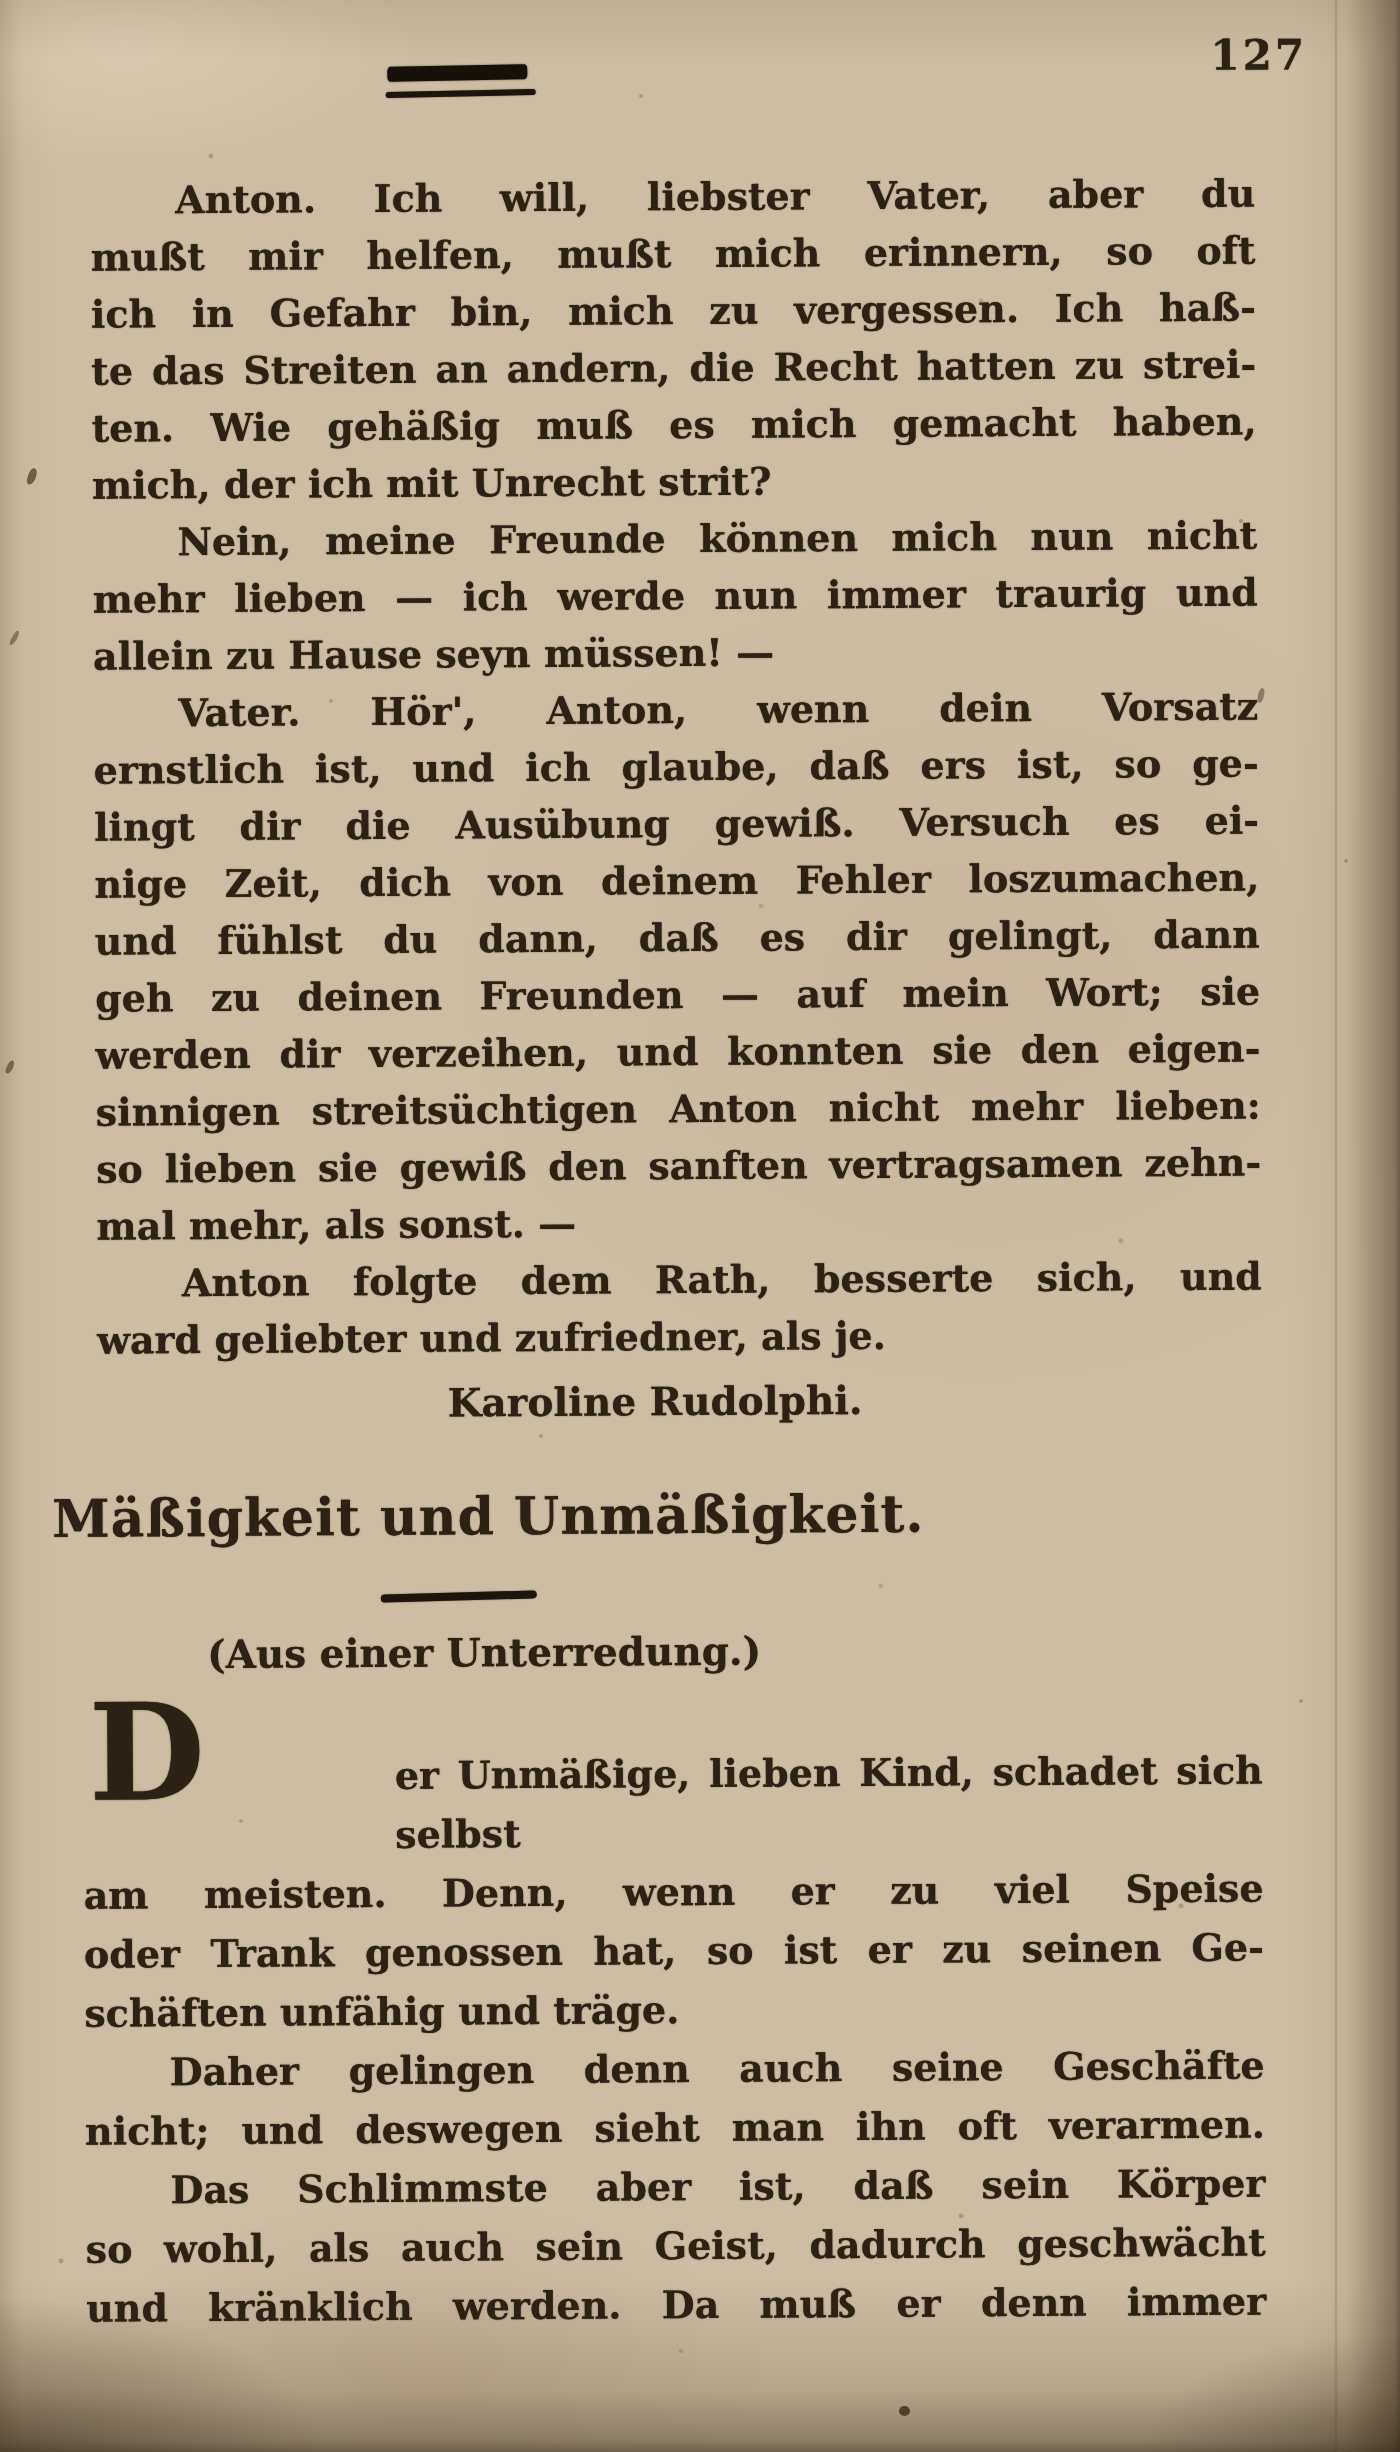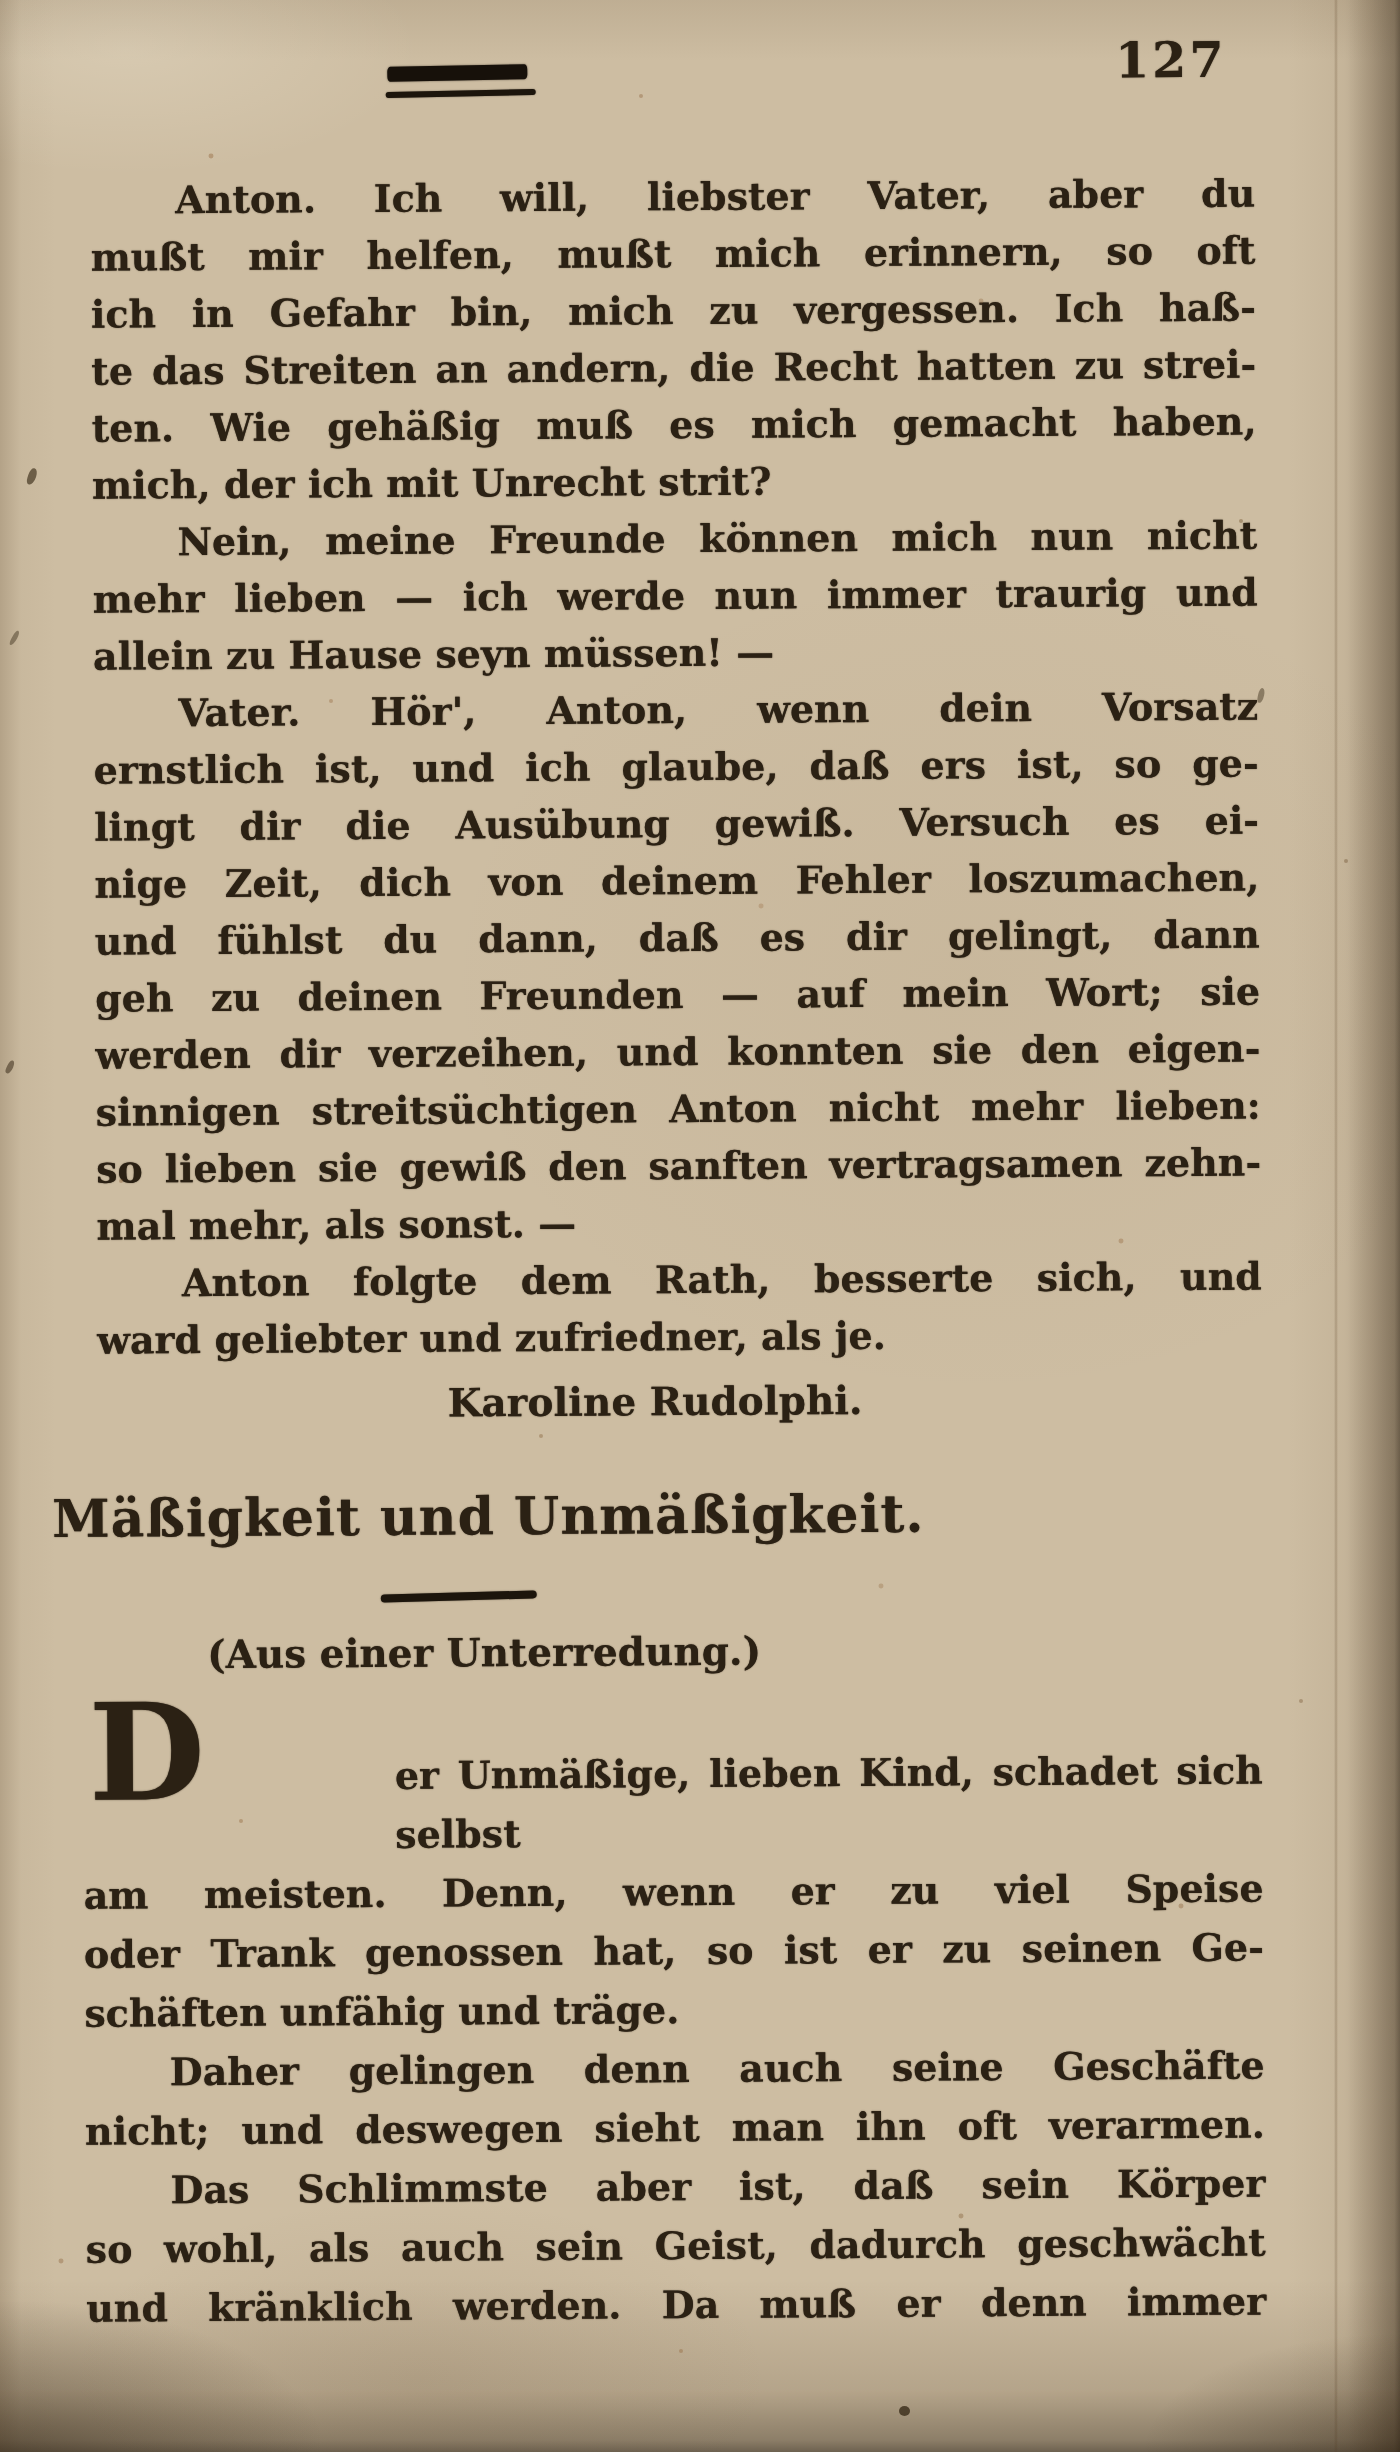--- a/index.html
+++ b/index.html
@@ -13,22 +13,22 @@
       radial-gradient(ellipse 900px 700px at 70% 40%, rgba(125,95,60,0.06), transparent 60%),
       radial-gradient(ellipse 500px 260px at 30% 97%, rgba(95,70,42,0.10), transparent 70%),
       linear-gradient(90deg, rgba(90,68,42,0.22) 0%, rgba(90,68,42,0.04) 1.5%, transparent 4%, transparent 92%, rgba(90,68,42,0.07) 96%, rgba(58,42,24,0.28) 99.6%, rgba(40,29,16,0.45) 100%),
       linear-gradient(180deg, rgba(88,66,40,0.12) 0%, transparent 2.5%, transparent 93%, rgba(70,52,30,0.18) 97.5%, rgba(45,33,18,0.40) 99.5%, rgba(30,22,12,0.55) 100%),
       #cdbda2;
     color:#2b2114;
   }
   .tilt{position:absolute;inset:0;transform:rotate(-0.35deg);transform-origin:50% 40%;}
   .ink{font-weight:700;text-shadow:0 0 1.2px rgba(43,33,20,0.85);}
 
-  .page-number{position:absolute;top:34px;left:1112px;width:120px;text-align:right;
-    font-size:49px;letter-spacing:3px;}
+  .page-number{position:absolute;top:34px;left:1216px;width:120px;text-align:left;
+    font-size:42px;letter-spacing:3px;}
 
   .ornament{position:absolute;left:391px;top:64px;width:152px;height:36px;transform:rotate(-0.8deg);}
   .bar-thick{position:absolute;left:2px;top:0;width:140px;height:15px;background:#17110a;border-radius:3px/5px;box-shadow:0 0 2px rgba(23,17,10,.6);}
   .bar-thin{position:absolute;left:0;top:25px;width:150px;height:6px;background:#1c150c;border-radius:3px;box-shadow:0 0 1.5px rgba(23,17,10,.6);}
 
   .dialogue{position:absolute;left:95px;top:168px;width:1165px;font-size:38px;line-height:57px;}
   .body2{position:absolute;left:78px;top:1744px;width:1180px;font-size:38px;line-height:59px;}
   .ln{white-space:nowrap;}
   .j{white-space:normal;text-align:justify;text-align-last:justify;}
   .ind{padding-left:85px;}

